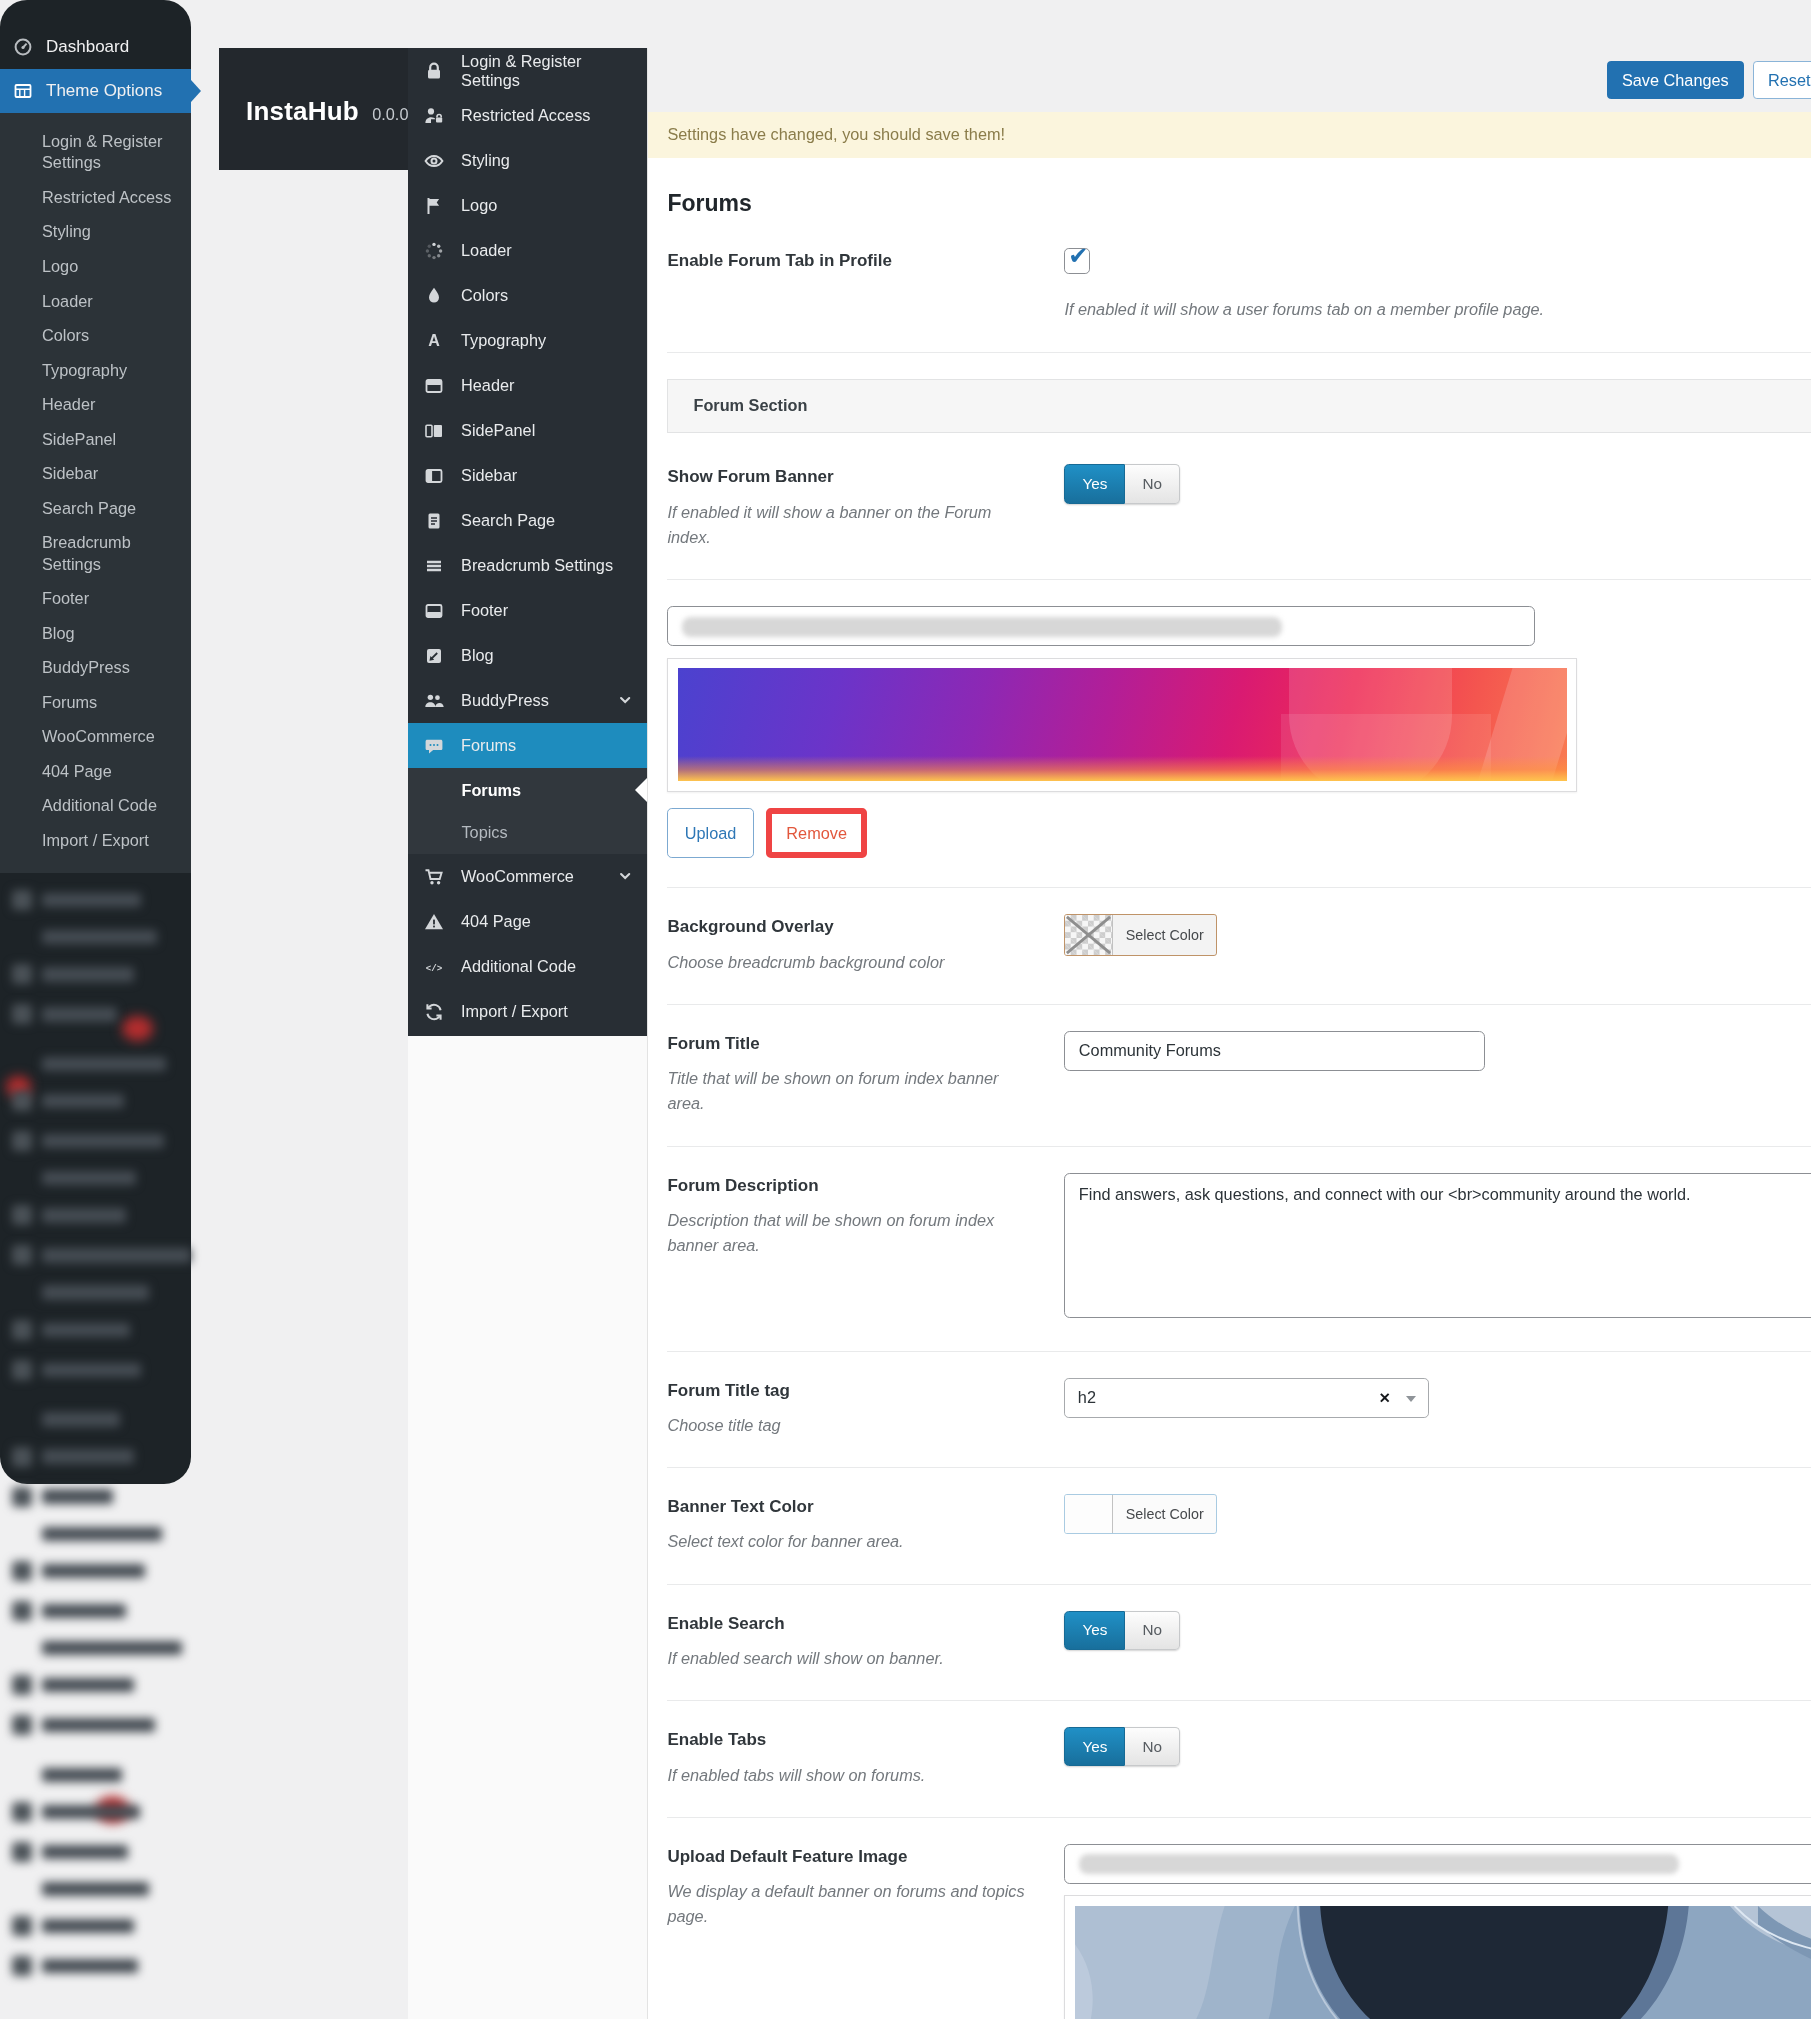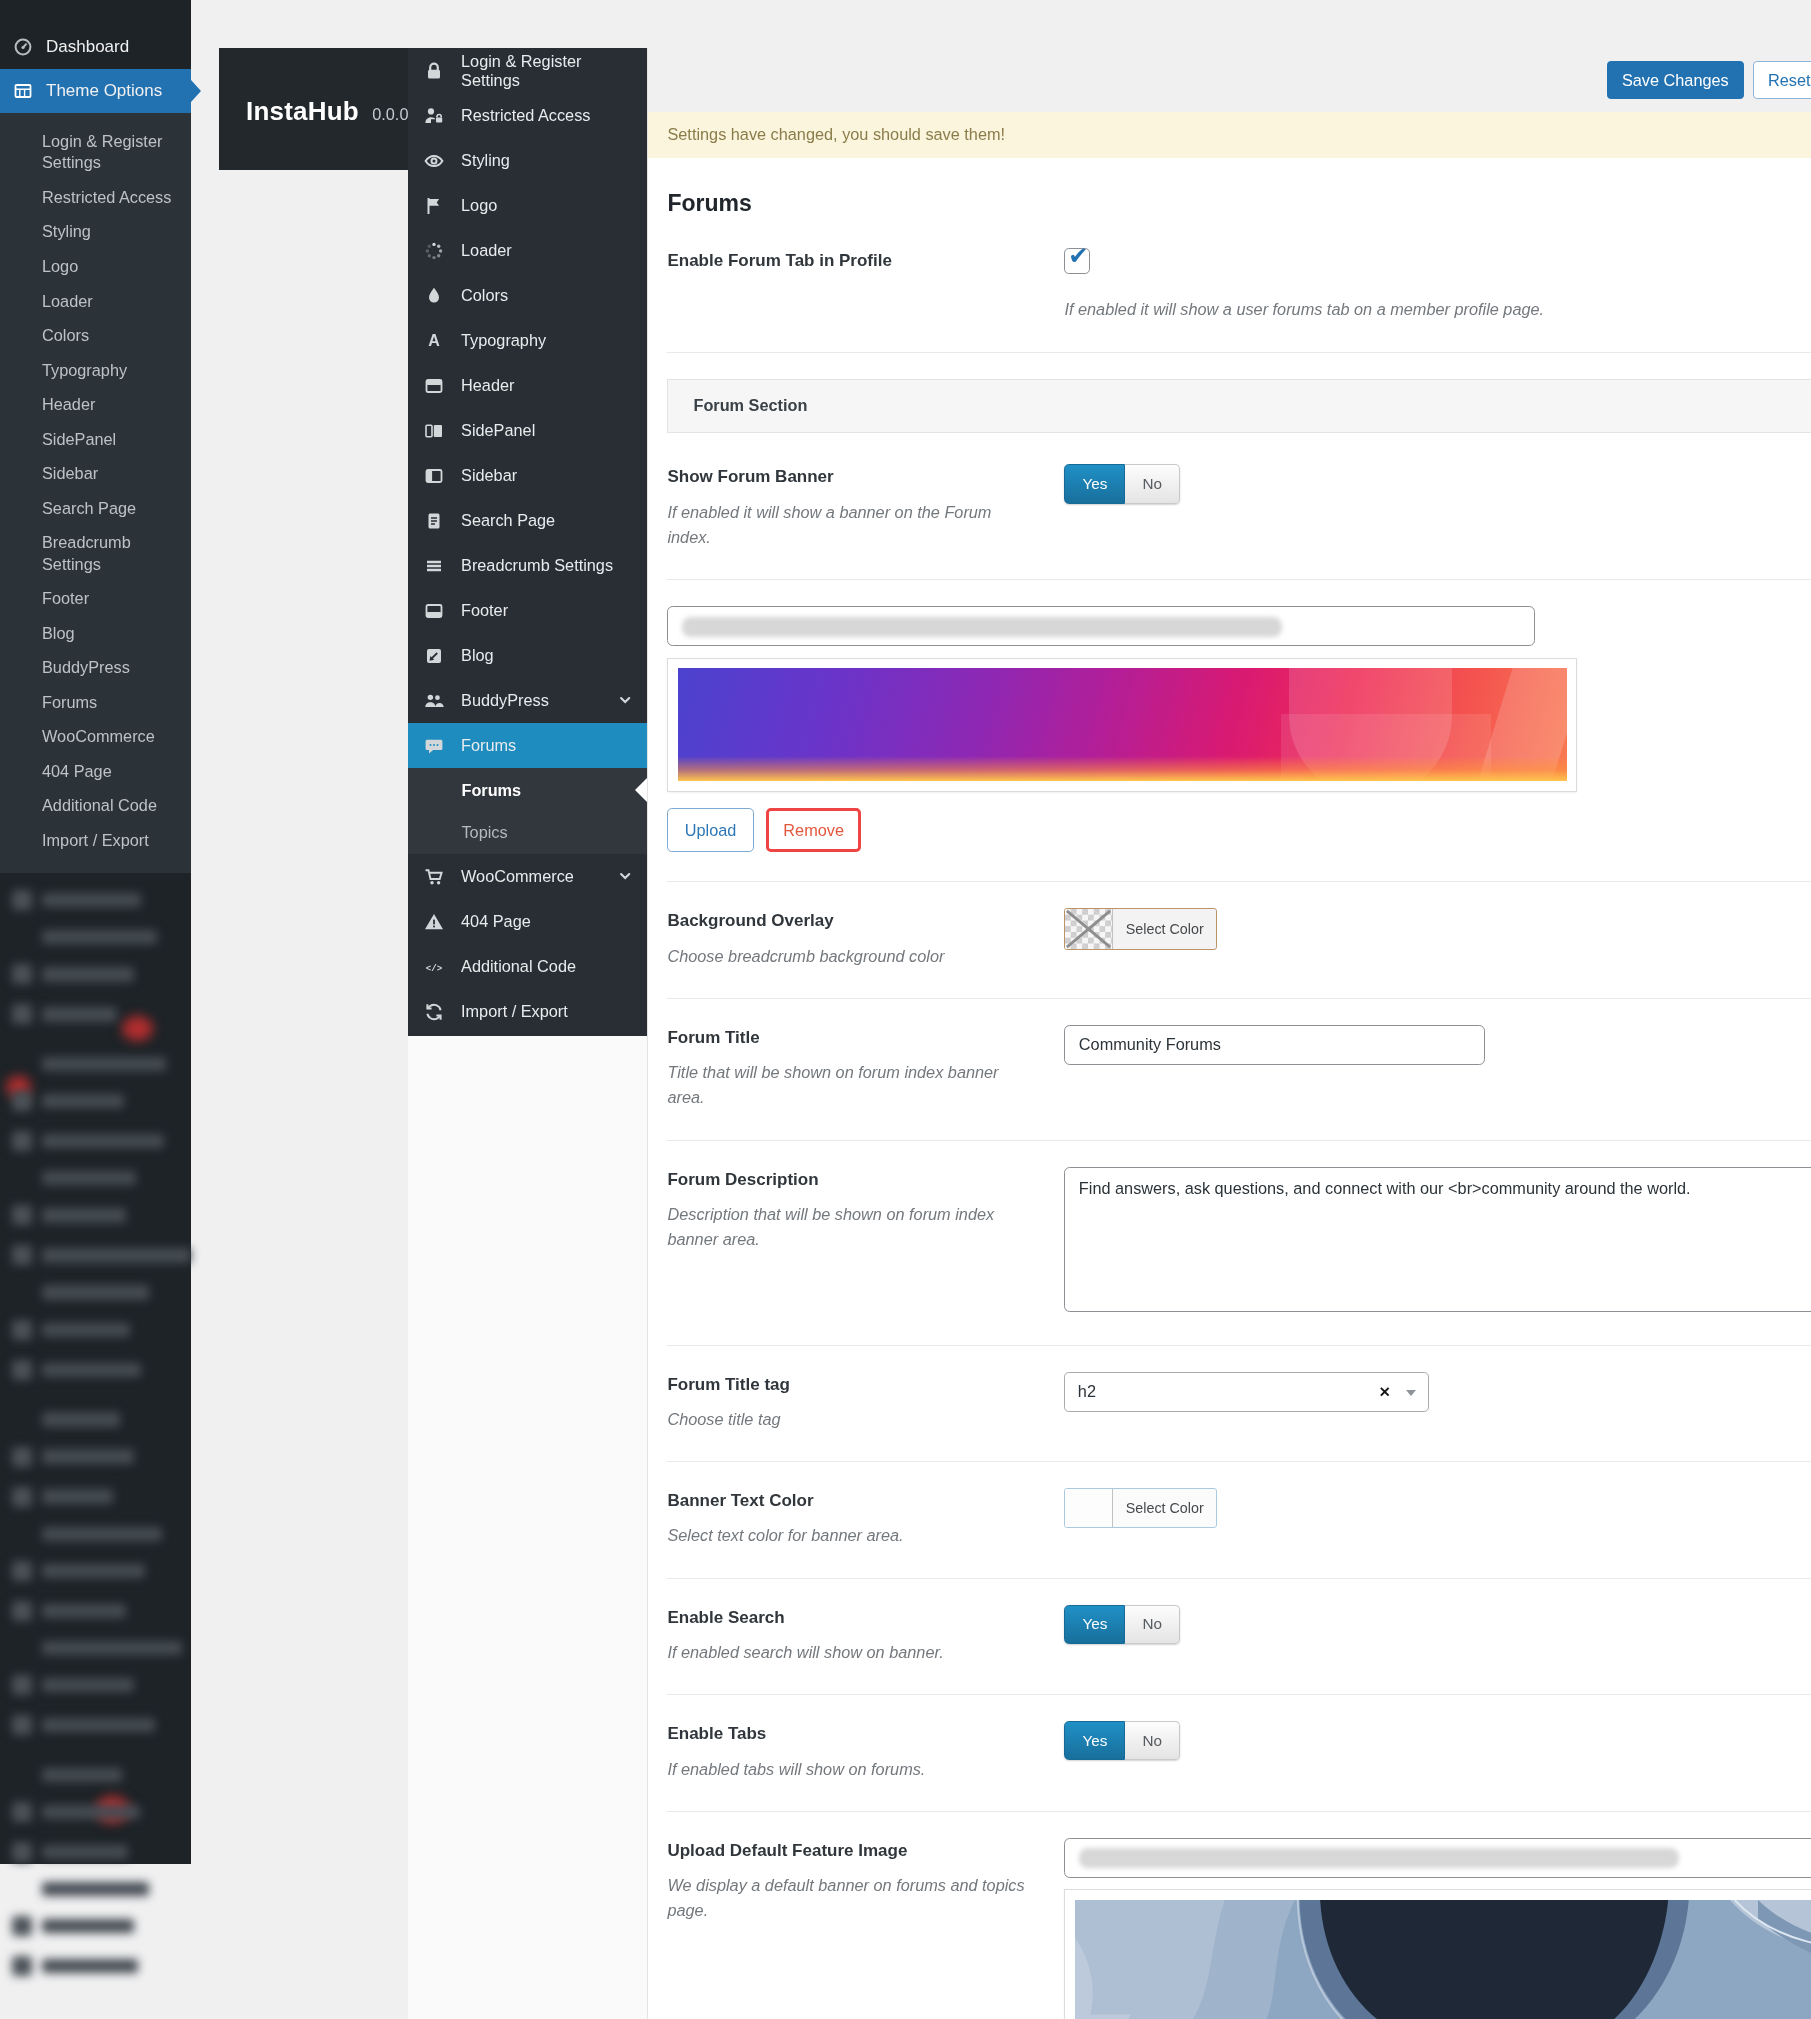--- a/index.html
+++ b/index.html
@@ -1,21 +1,21 @@
 <!DOCTYPE html>
 <html><head>
 <meta charset="utf-8">
 <style>
   * { margin:0; padding:0; box-sizing:border-box; }
   html,body { width:1811px; height:2020px; }
   body { position:relative; overflow:hidden; background:#f0f0f1;
          font-family:"Liberation Sans",sans-serif; font-size:16.3px; color:#3c434a; }
 
   
-  #admin-sidebar { position:absolute; left:0; top:0; width:191px; height:1864px; background:#1d2327; }
+  #admin-sidebar { position:absolute; left:0; top:0; width:191px; height:1484px; background:#1d2327;border-radius:27px; }
   .adm-item { height:44px; display:flex; align-items:center; gap:11.5px; padding:0 11.5px;
               color:#f0f0f1; font-size:17px; position:relative; cursor:pointer; }
   .adm-item .icon { width:23px; height:21px; display:flex; align-items:center; justify-content:center; }
   .adm-item.active { background:#2271b1; }
   .adm-item.active::after { content:""; position:absolute; right:-21px; top:50%; margin-top:-11.5px;
               border:11.5px solid transparent; border-left:10.5px solid #2271b1; }
   #adm-top-gap { height:25px; }
   #adm-sub { background:#2c3338; padding:11.5px 0 15.3px; }
   .adm-sub-item { padding:6.7px 15.3px 6.7px 42px; font-size:16.3px; line-height:1.3; color:#bdc2c6; cursor:pointer; }
 
@@ -103,21 +103,21 @@
   .banner-shape-slash { position:absolute; right:7.6px; top:-29px; width:71px; height:229px;
      background:rgba(255,255,255,.16); transform:rotate(17deg); }
   .banner-shape-box { position:absolute; right:76px; bottom:-57px; width:210px; height:124px;
      background:rgba(255,255,255,.10); }
   .feature-img { height:271px; }
   .feature-img svg { width:100%; height:100%; display:block; }
 
   .btn-row { display:flex; gap:12.4px; margin-top:16.3px; }
   .btn-upload { background:#fff; border:1px solid #7ca9d1; color:#2e77b6; border-radius:4.8px;
                 font-size:16.3px; padding:9.6px 16.3px; cursor:pointer; }
-  .btn-remove { background:#fff; border:3px solid #ef4444; color:#e2573c; border-radius:4.8px;
+  .btn-remove { background:#fff; border:6px solid #ef4444; color:#e2573c; border-radius:4.8px;
                 font-size:16.3px; padding:9.6px 14.3px; cursor:pointer; }
 
   .color-btn { display:inline-flex; align-items:stretch; background:#f3f3f3; border-radius:2.9px;
                cursor:pointer; overflow:hidden; }
   .color-btn.tan { border:1px solid #bf9368; }
   .color-btn.blue { border:1px solid #a9cbe2; background:#fbfbfb; }
   .swatch { width:48px; position:relative; border-right:1px solid #c2c2c2; }
   .swatch.checker { background-image:
       linear-gradient(45deg,#cdcdcd 25%,transparent 25%,transparent 75%,#cdcdcd 75%),
       linear-gradient(45deg,#cdcdcd 25%,#f6f6f6 25%,#f6f6f6 75%,#cdcdcd 75%);

